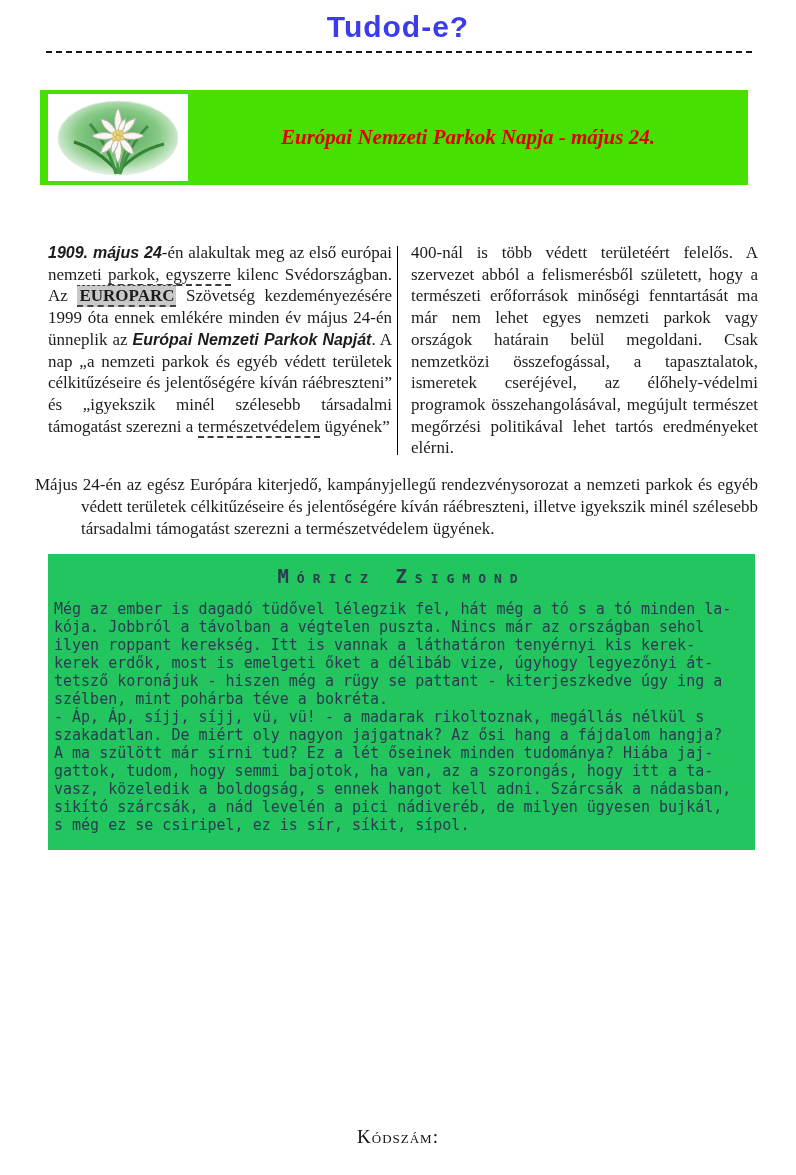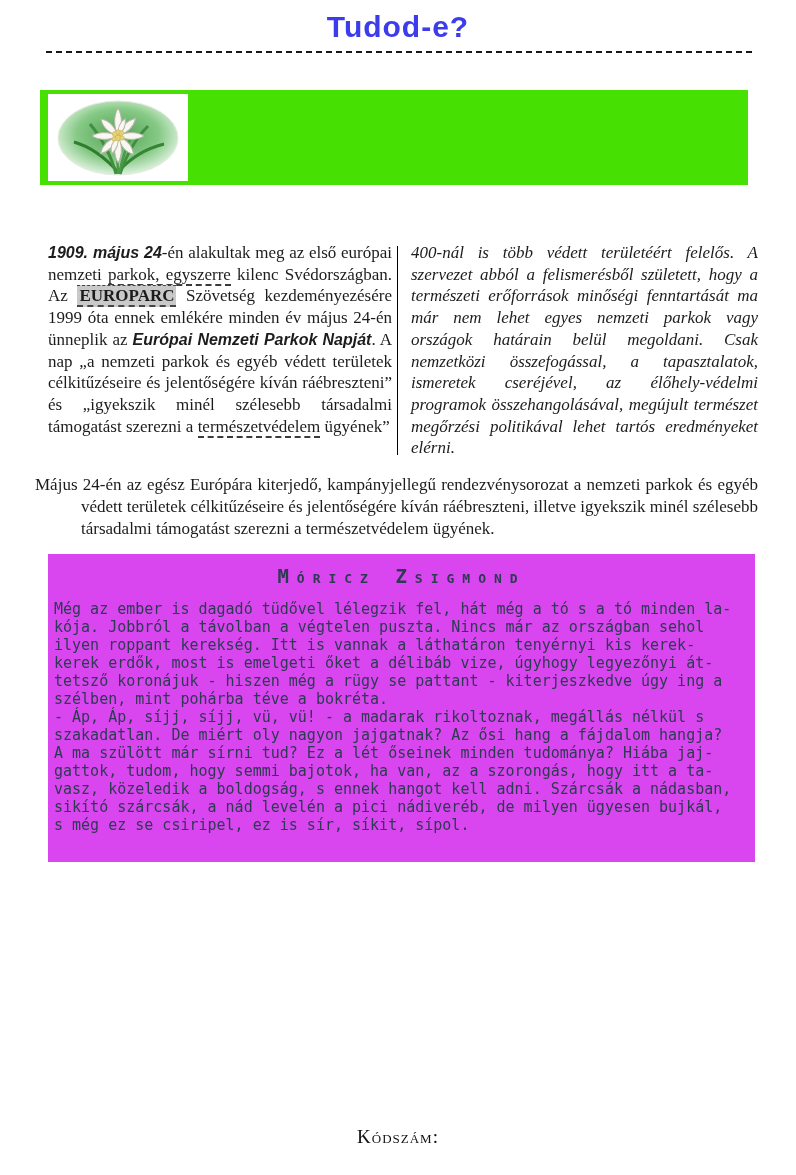--- a/index.html
+++ b/index.html
@@ -25,36 +25,36 @@
     flex:none; display:flex; align-items:center; justify-content:center;
   }
   .banner-text {
     flex:1; text-align:center; font-style:italic; font-weight:bold;
     font-size:21px; color:#e10000;
   }
 
   .columns { display:flex; margin:57px 38px 0 48px; }
   .col-left  { width:344px; }
   .col-divider { width:1px; background:#000; margin:4px 0 4px 5px; }
-  .col-right { flex:1; padding-left:13px;font-style:italic; }
+  .col-right { flex:1; padding-left:13px; }
   .jtext { text-align:justify; font-size:17px; line-height:21.7px; }
 
   .s-bis { font-family:"Liberation Sans", sans-serif; font-weight:700; font-style:italic; font-size:16px; }
   .s-bi  { font-weight:700; font-style:italic; }
   .s-du  { border-bottom:2px dashed #3a3a3a; padding-bottom:0px; }
   .s-hl  { background:#c9c9c9; font-weight:700; border-top:1px dashed #444;
            border-bottom:2px dashed #444; padding:0 2px; }
 
   .summary {
     margin:15px 38px 0 35px; text-align:justify;
     font-size:17px; line-height:22px; padding-left:46px; text-indent:-46px;
   }
 
   .poem-box {
-    margin:14px 41px 0 48px; background:#d946ef; padding:11px 6px 28px 6px;
+    margin:14px 41px 0 48px; background:#22c55e; padding:11px 6px 16px 6px;
     font-family:"DejaVu Sans Mono", monospace; color:#2c3b52;
   }
   .poem-author {
     text-align:center; font-variant:small-caps; font-weight:700;
     font-size:19px; letter-spacing:8px;
   }
   .poem-title {
     text-align:center; font-variant:small-caps; font-weight:700;
     font-size:22px; letter-spacing:7px; margin-top:15px;
   }
@@ -112,20 +112,21 @@
         <g fill="#e6d377" stroke="#c9b24e" stroke-width="0.6">
           <circle cx="63" cy="36" r="2.6"></circle>
             <circle cx="69" cy="35" r="2.6"></circle>
           <circle cx="66" cy="40" r="2.8"></circle>
             <circle cx="62" cy="41" r="2.2"></circle>
           <circle cx="70" cy="40" r="2.2"></circle>
             <circle cx="66" cy="34" r="2.2"></circle>
         </g>
       </svg>
     </div>
+    <div class="banner-text">Európai Nemzeti Parkok Napja - május 24.</div>
   </div>
 
   <div class="columns">
     <div class="col-left">
       <p class="jtext"><span class="s-bis">1909. május 24</span><span>-én alakultak meg az első európai nemzeti </span><span class="s-du">parkok, egyszerre</span><span> kilenc Svédországban. Az </span><span class="s-hl">EUROPARC</span><span> Szövetség kezdeményezésére 1999 óta ennek emlékére minden év május 24-én ünneplik az </span><span class="s-bis">Európai Nemzeti Parkok Napját</span><span>. A nap „a nemzeti parkok és egyéb védett területek célkitűzéseire és jelentőségére kíván ráébreszteni” és „igyekszik minél szélesebb társadalmi támogatást szerezni a </span><span class="s-du">természetvédelem</span><span> ügyének”</span></p>
     </div>
     <div class="col-divider"></div>
     <div class="col-right">
       <p class="jtext">400-nál is több védett területéért felelős. A szervezet abból a felismerésből született, hogy a természeti erőforrások minőségi fenntartását ma már nem lehet egyes nemzeti parkok vagy országok határain belül megoldani. Csak nemzetközi összefogással, a tapasztalatok, ismeretek cseréjével, az élőhely-védelmi programok összehangolásával, megújult természet megőrzési politikával lehet tartós eredményeket elérni.</p>
     </div>

